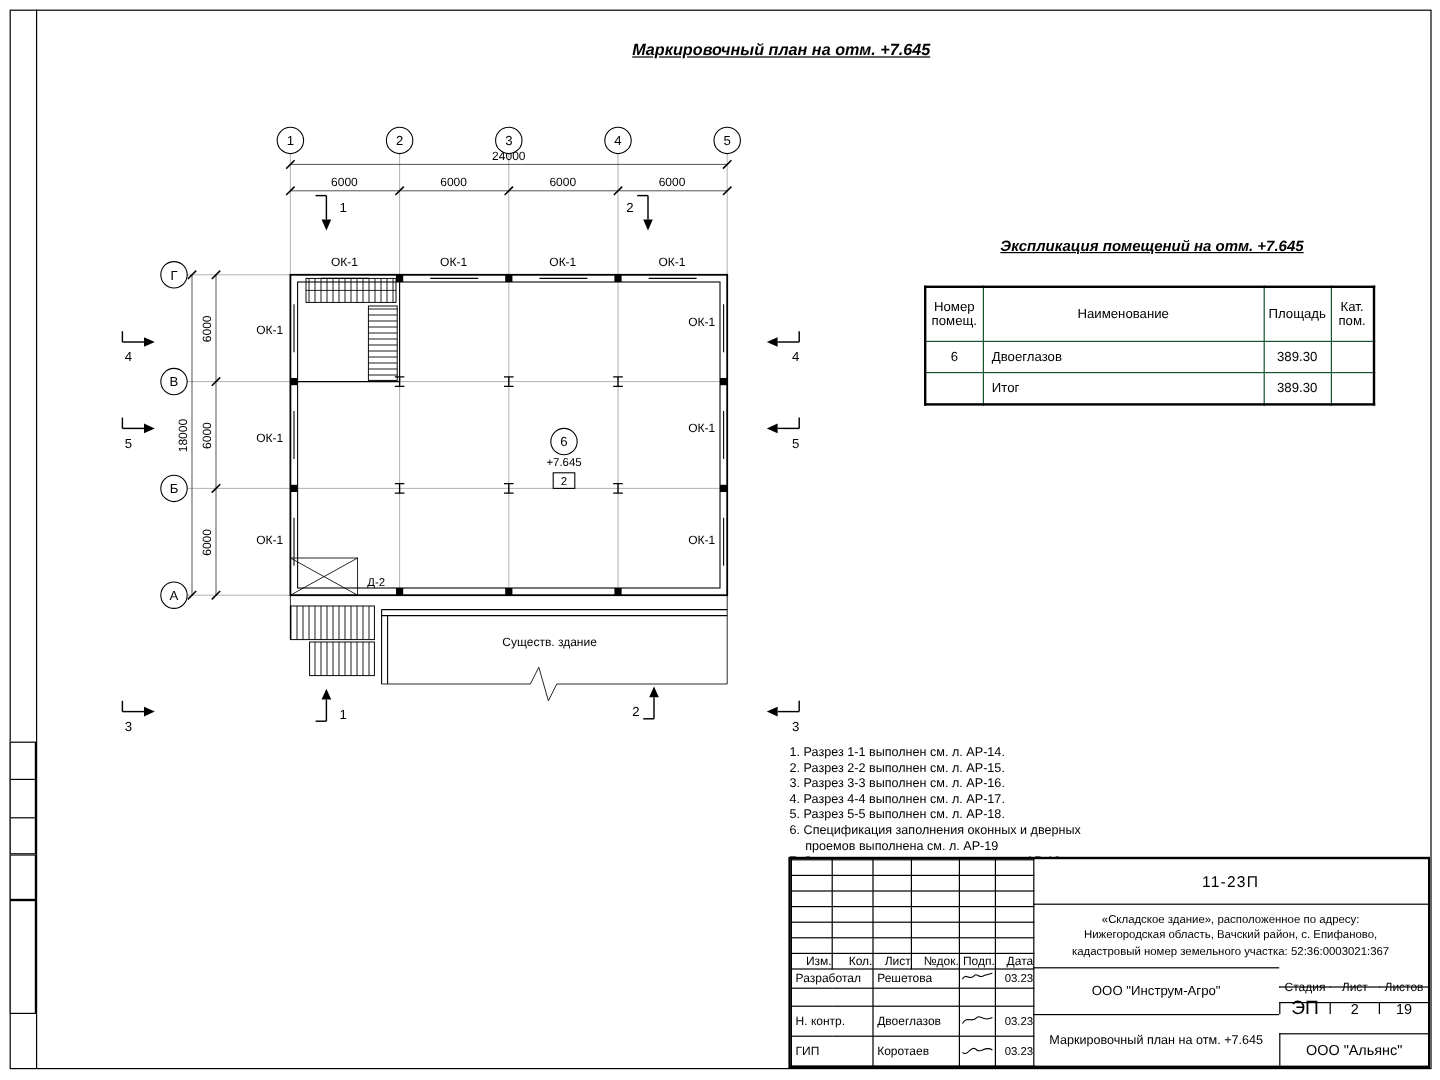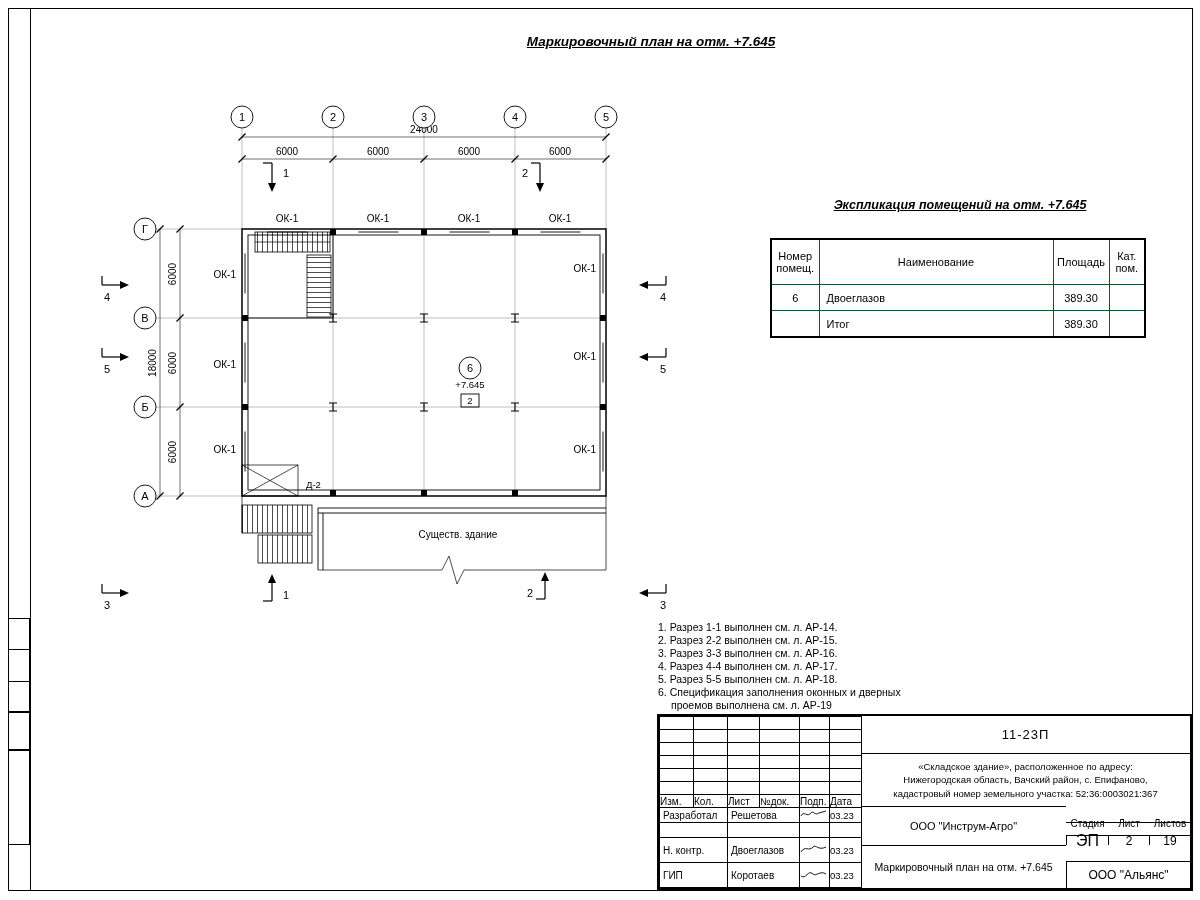--- a/index.html
+++ b/index.html
@@ -42,21 +42,21 @@
   .expl-table td.nm{text-align:left;padding-left:7px;}
 
   
   .notes{position:absolute;left:658px;top:621px;font-size:10.5px;line-height:13px;white-space:nowrap;}
   .notes .cont{padding-left:13px;}
 
   
   .titleblock{position:absolute;left:657px;top:714px;width:535px;height:176px;
               border:2px solid #000;box-sizing:border-box;background:#fff;}
   .tb-left{position:absolute;left:0;top:0;border-collapse:collapse;table-layout:fixed;width:202px;}
-  .tb-left td{border:1px solid #000;font-size:10px;text-align:left;padding:0;overflow:hidden;}
+  .tb-left td{border:1px solid #000;font-size:10px;text-align:right;padding:0;overflow:hidden;}
   .tb-left tr.h12 td{height:12px;}
   .tb-left tr.h14 td{height:14px;}
   .tb-left tr.h24 td{height:24px;}
   .tb-left td.al{text-align:left;padding-left:3px;}
   .tb-left td.dt{font-size:9.5px;margin-left:16px;}
   .tb-right{position:absolute;left:202px;top:0;width:329px;height:192px;display:grid;
             grid-template-columns:205px 42px 41px 41px;
             grid-template-rows:37px 53px 13px 26px 43px;}
   .tb-right .c{display:flex;align-items:center;justify-content:center;text-align:center;box-sizing:border-box;}
   .bt{border-top:1px solid #000;}

